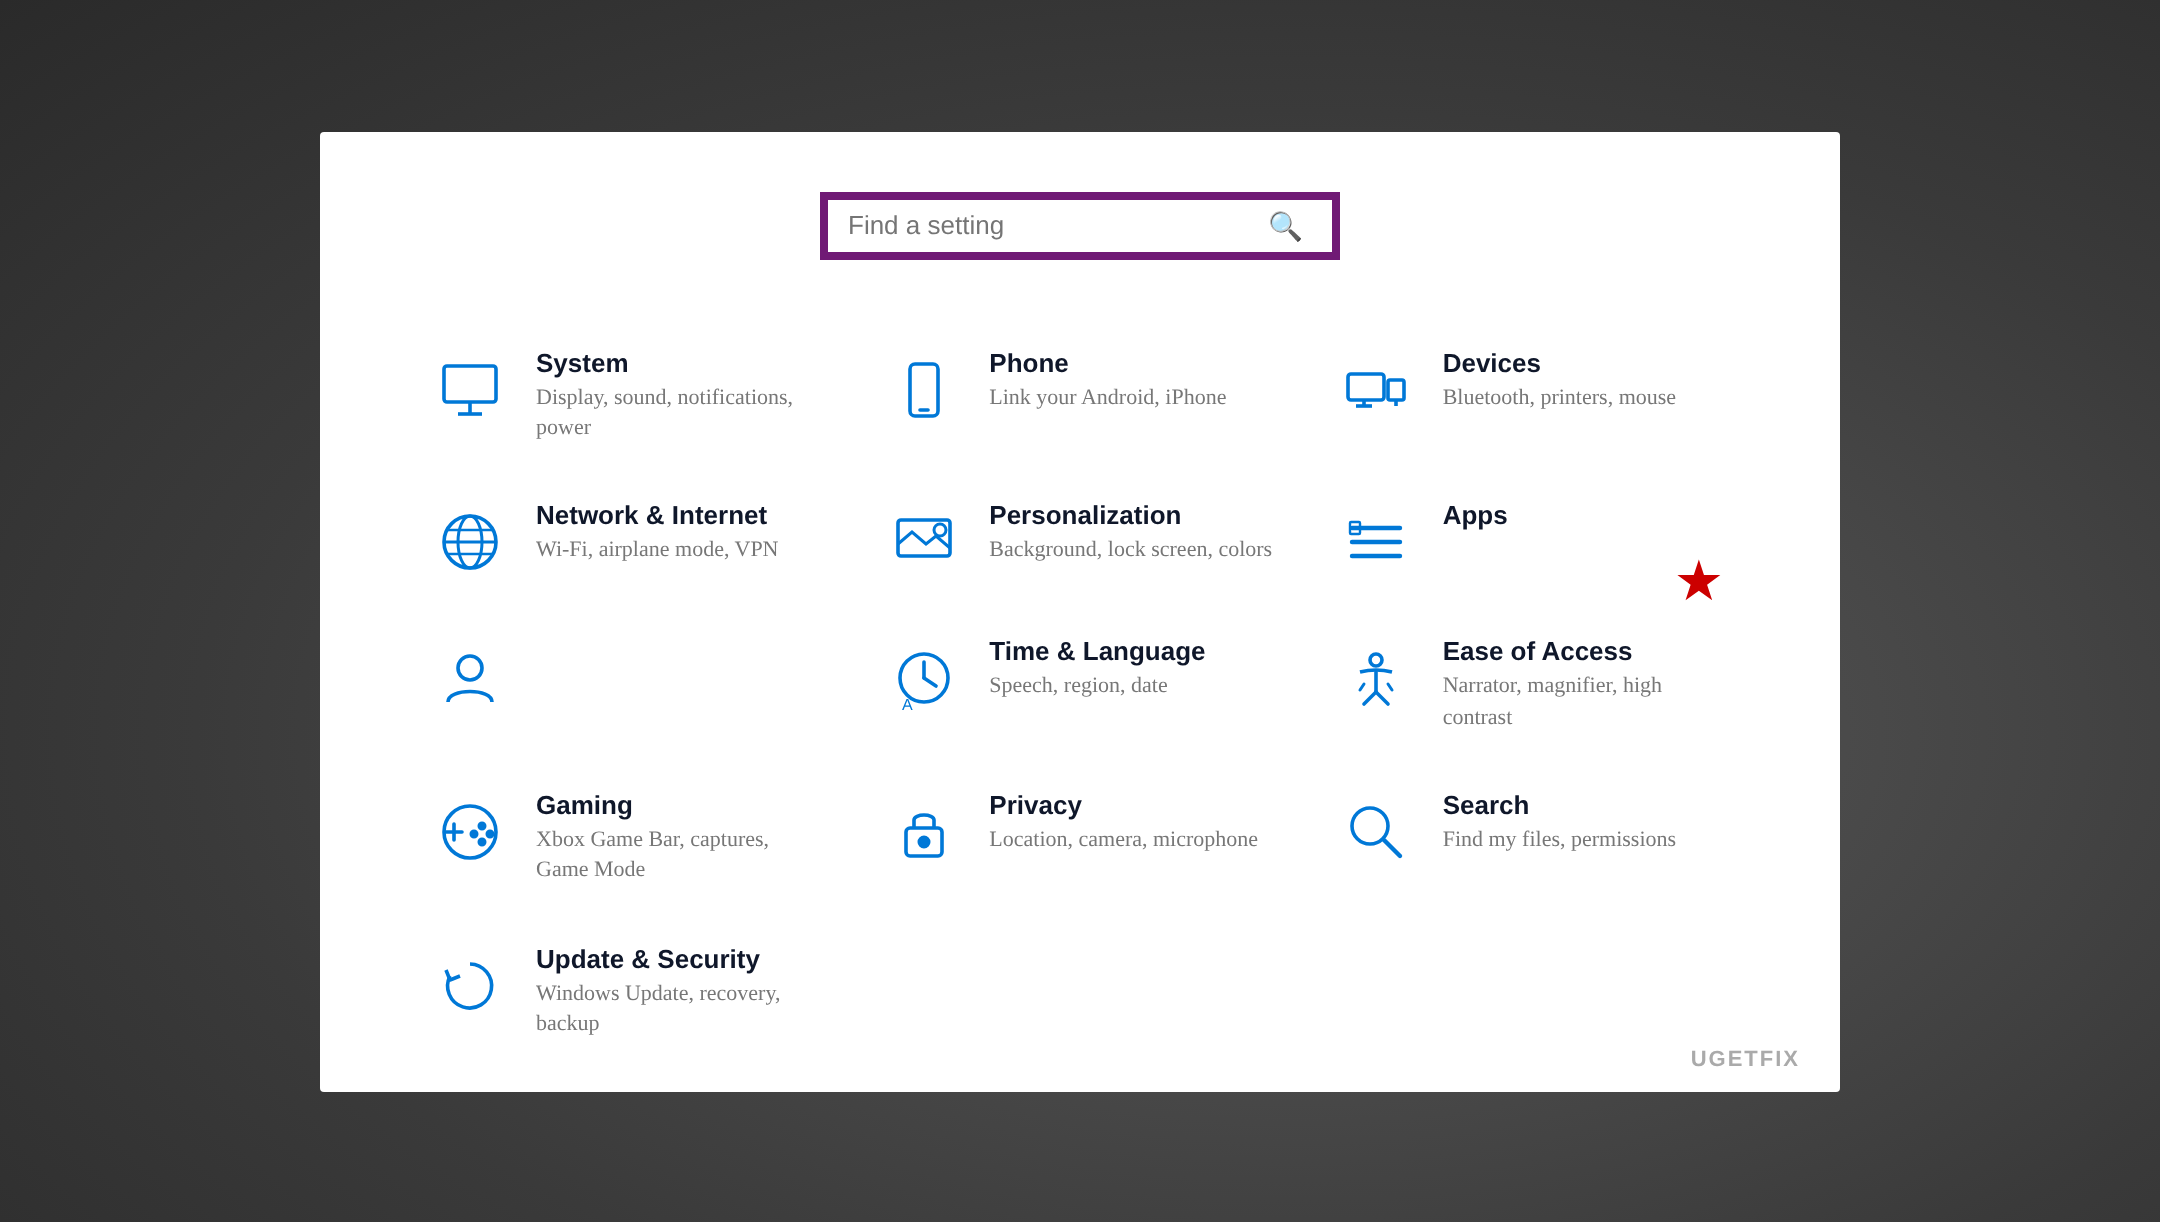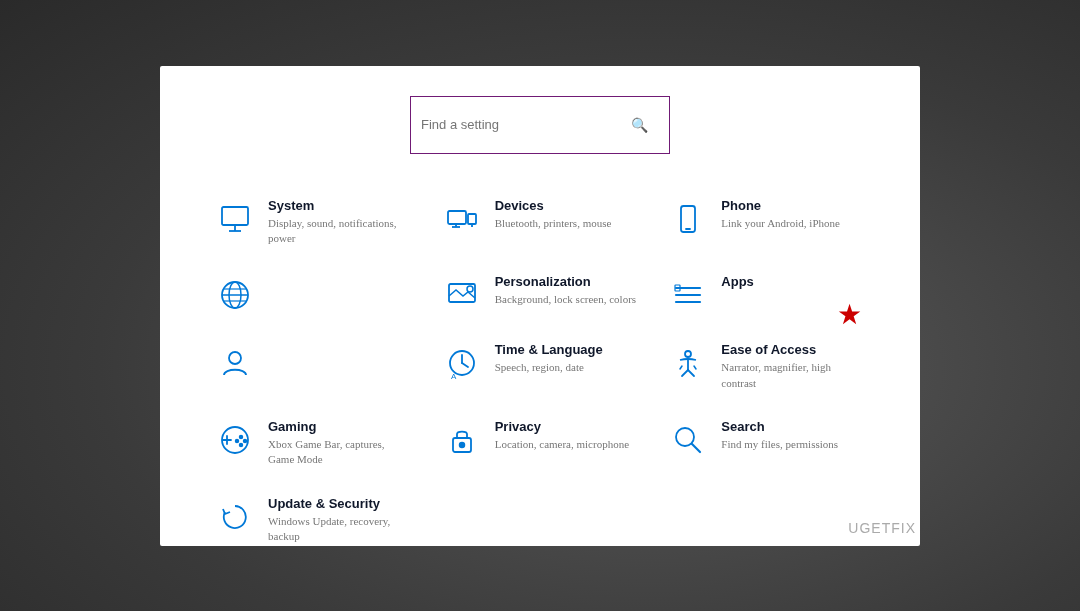--- a/index.html
+++ b/index.html
@@ -23,24 +23,24 @@
       display: flex;
       flex-direction: column;
       align-items: center;
       padding: 30px 40px 30px 40px;
       position: relative;
     }
 
     .search-bar {
       display: flex;
       align-items: center;
-      border: 1px solid #701a75;
+      border: 4px solid #701a75;
       width: 260px;
       margin-bottom: 30px;
-      padding: 20px 10px;
+      padding: 5px 10px;
       background: #fff;
     }
 
     .search-bar input {
       border: none;
       outline: none;
       font-size: 13px;
       color: #666;
       width: 210px;
       background: transparent;
@@ -113,23 +113,23 @@
       top: 38px;
       font-size: 28px;
       color: #cc0000;
       pointer-events: none;
       z-index: 10;
     }
 
     .watermark {
       position: absolute;
       bottom: 10px;
-      right: 4px;
-      font-size: 14px;
-      font-weight: normal;
+      right: 20px;
+      font-size: 11px;
+      font-weight: bold;
       color: #aaa;
       letter-spacing: 1px;
     }
 
     
     body::before {
       content: '';
       position: fixed;
       inset: 0;
       background: radial-gradient(ellipse at 60% 60%, #5a5a5a 0%, #3a3a3a 60%, #2a2a2a 100%);
@@ -157,55 +157,59 @@
       </div>
       <div class="item-text">
         <span class="item-title">System</span>
         <span class="item-desc">Display, sound, notifications, power</span>
       </div>
     </div>
 
     <div class="settings-item">
       <div class="item-icon">
         <svg viewBox="0 0 32 32">
+          <rect x="9" y="3" width="14" height="26" rx="2.5" stroke="#0078d7" stroke-width="1.8" fill="none"></rect>
+          <line x1="14" y1="26" x2="18" y2="26" stroke="#0078d7" stroke-width="1.8" stroke-linecap="round"></line>
+        </svg>
+      </div>
+      <div class="item-text">
+        <span class="item-title">Phone</span>
+        <span class="item-desc">Link your Android, iPhone</span>
+      </div>
+    </div>
+
+    <div class="settings-item">
+      <div class="item-icon">
+        <svg viewBox="0 0 32 32">
           <rect x="2" y="8" width="18" height="13" rx="1.5" stroke="#0078d7" stroke-width="1.8" fill="none"></rect>
           <rect x="22" y="11" width="8" height="10" rx="1" stroke="#0078d7" stroke-width="1.8" fill="none"></rect>
           <line x1="6" y1="24" x2="14" y2="24" stroke="#0078d7" stroke-width="1.8"></line>
           <line x1="10" y1="21" x2="10" y2="24" stroke="#0078d7" stroke-width="1.8"></line>
           <line x1="26" y1="21" x2="26" y2="24" stroke="#0078d7" stroke-width="1.8"></line>
         </svg>
       </div>
       <div class="item-text">
         <span class="item-title">Devices</span>
         <span class="item-desc">Bluetooth, printers, mouse</span>
       </div>
     </div>
 
     <div class="settings-item">
       <div class="item-icon">
         <svg viewBox="0 0 32 32">
-          <rect x="9" y="3" width="14" height="26" rx="2.5" stroke="#0078d7" stroke-width="1.8" fill="none"></rect>
-          <line x1="14" y1="26" x2="18" y2="26" stroke="#0078d7" stroke-width="1.8" stroke-linecap="round"></line>
-        </svg>
-      </div>
-      <div class="item-text">
-        <span class="item-title">Phone</span>
-        <span class="item-desc">Link your Android, iPhone</span>
-      </div>
-    </div>
-
-    <div class="settings-item">
-      <div class="item-icon">
-        <svg viewBox="0 0 32 32">
           <circle cx="16" cy="16" r="13" stroke="#0078d7" stroke-width="1.8" fill="none"></circle>
           <ellipse cx="16" cy="16" rx="6" ry="13" stroke="#0078d7" stroke-width="1.5" fill="none"></ellipse>
           <line x1="3" y1="16" x2="29" y2="16" stroke="#0078d7" stroke-width="1.5"></line>
           <line x1="5" y1="10" x2="27" y2="10" stroke="#0078d7" stroke-width="1.2"></line>
           <line x1="5" y1="22" x2="27" y2="22" stroke="#0078d7" stroke-width="1.2"></line>
         </svg>
+      </div>
+      <div class="item-text">
+        <span class="item-title">Network &amp; Internet</span>
+        <span class="item-desc">Wi-Fi, airplane mode, VPN</span>
       </div>
     </div>
 
     <div class="settings-item">
       <div class="item-icon">
         <svg viewBox="0 0 32 32">
           <rect x="3" y="5" width="26" height="18" rx="1.5" stroke="#0078d7" stroke-width="1.8" fill="none"></rect>
           <path d="M3 17 L10 11 L17 17 L22 13 L29 19" stroke="#0078d7" stroke-width="1.5" fill="none"></path>
           <circle cx="24" cy="10" r="3" stroke="#0078d7" stroke-width="1.5" fill="none"></circle>
         </svg>

